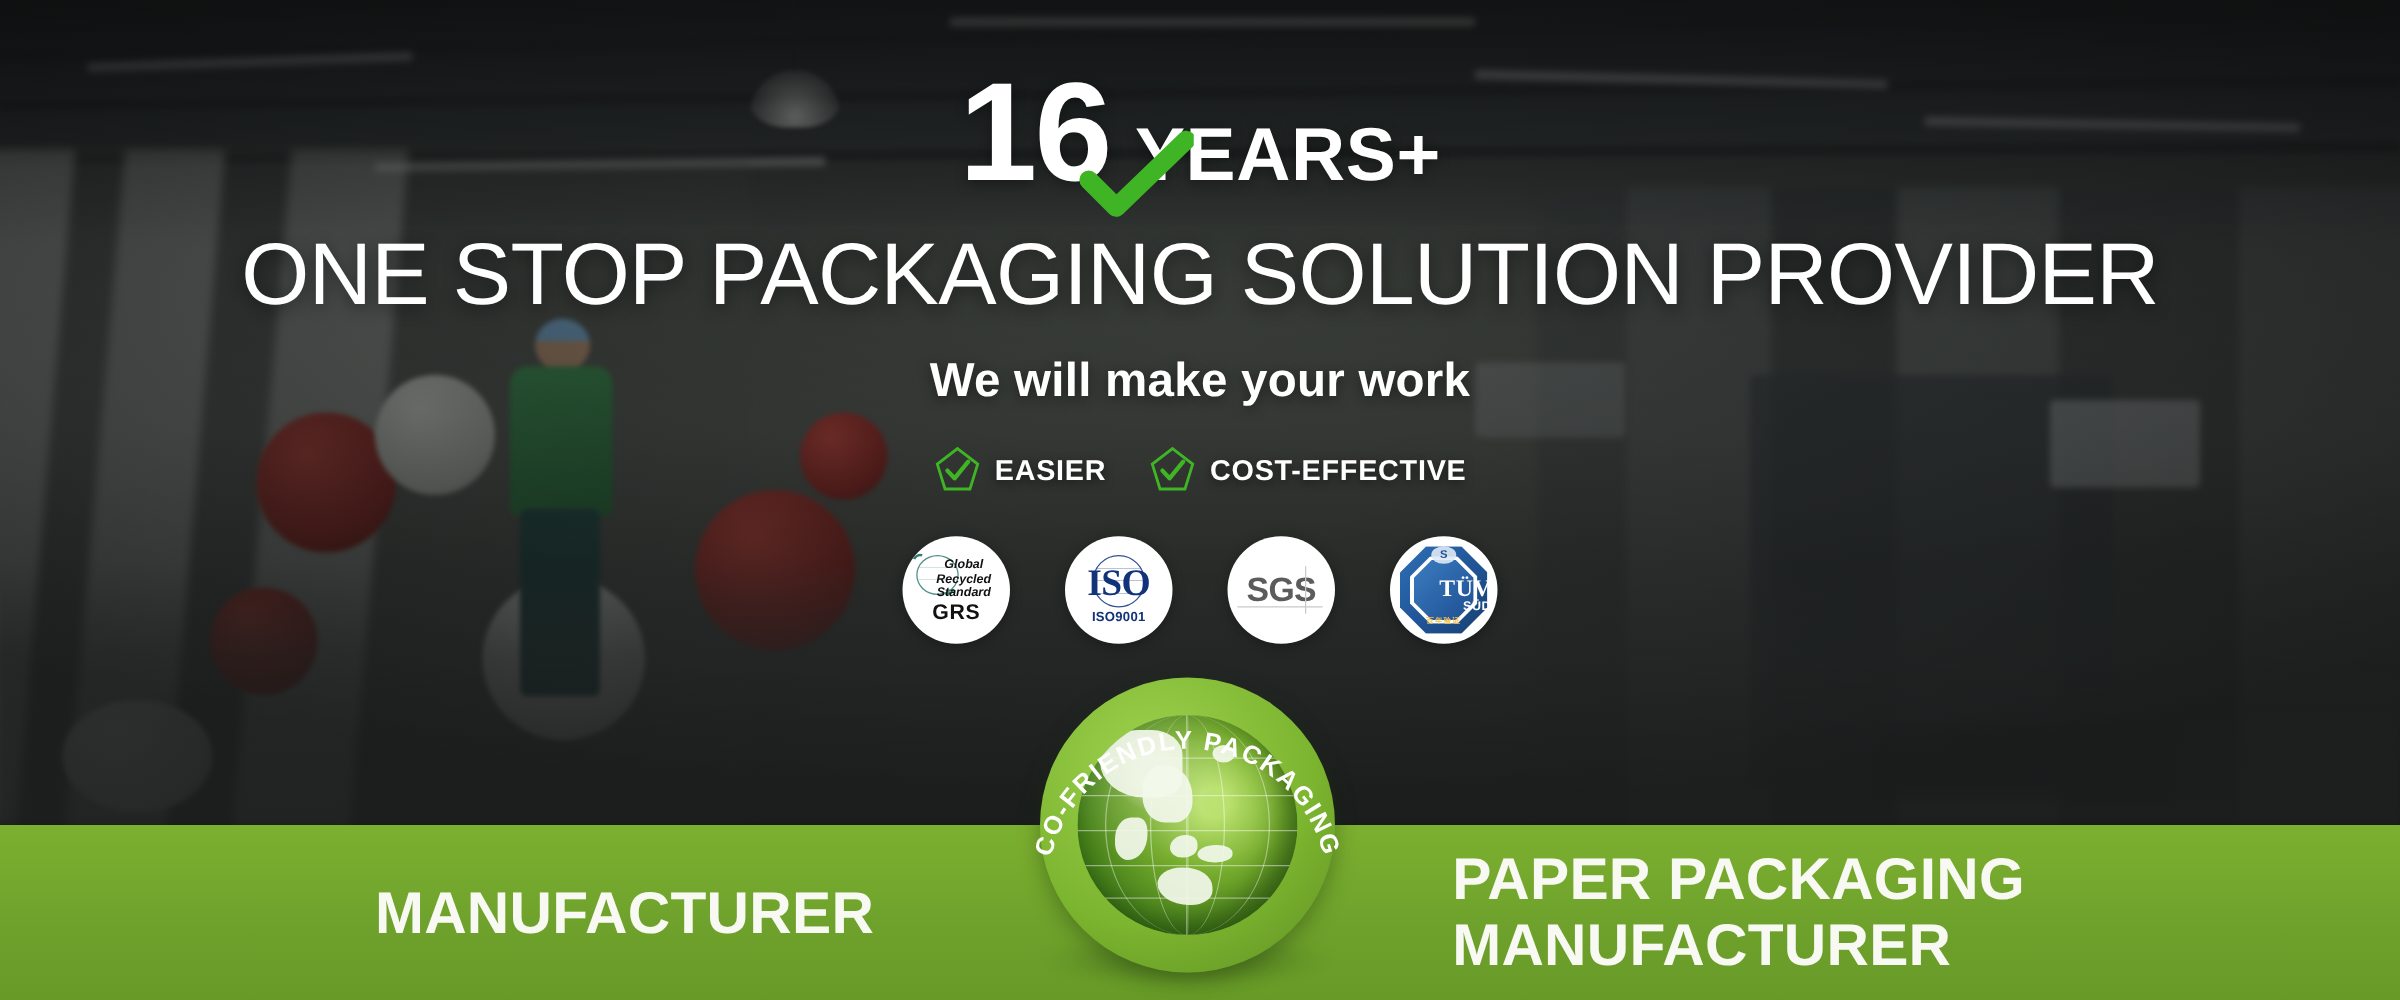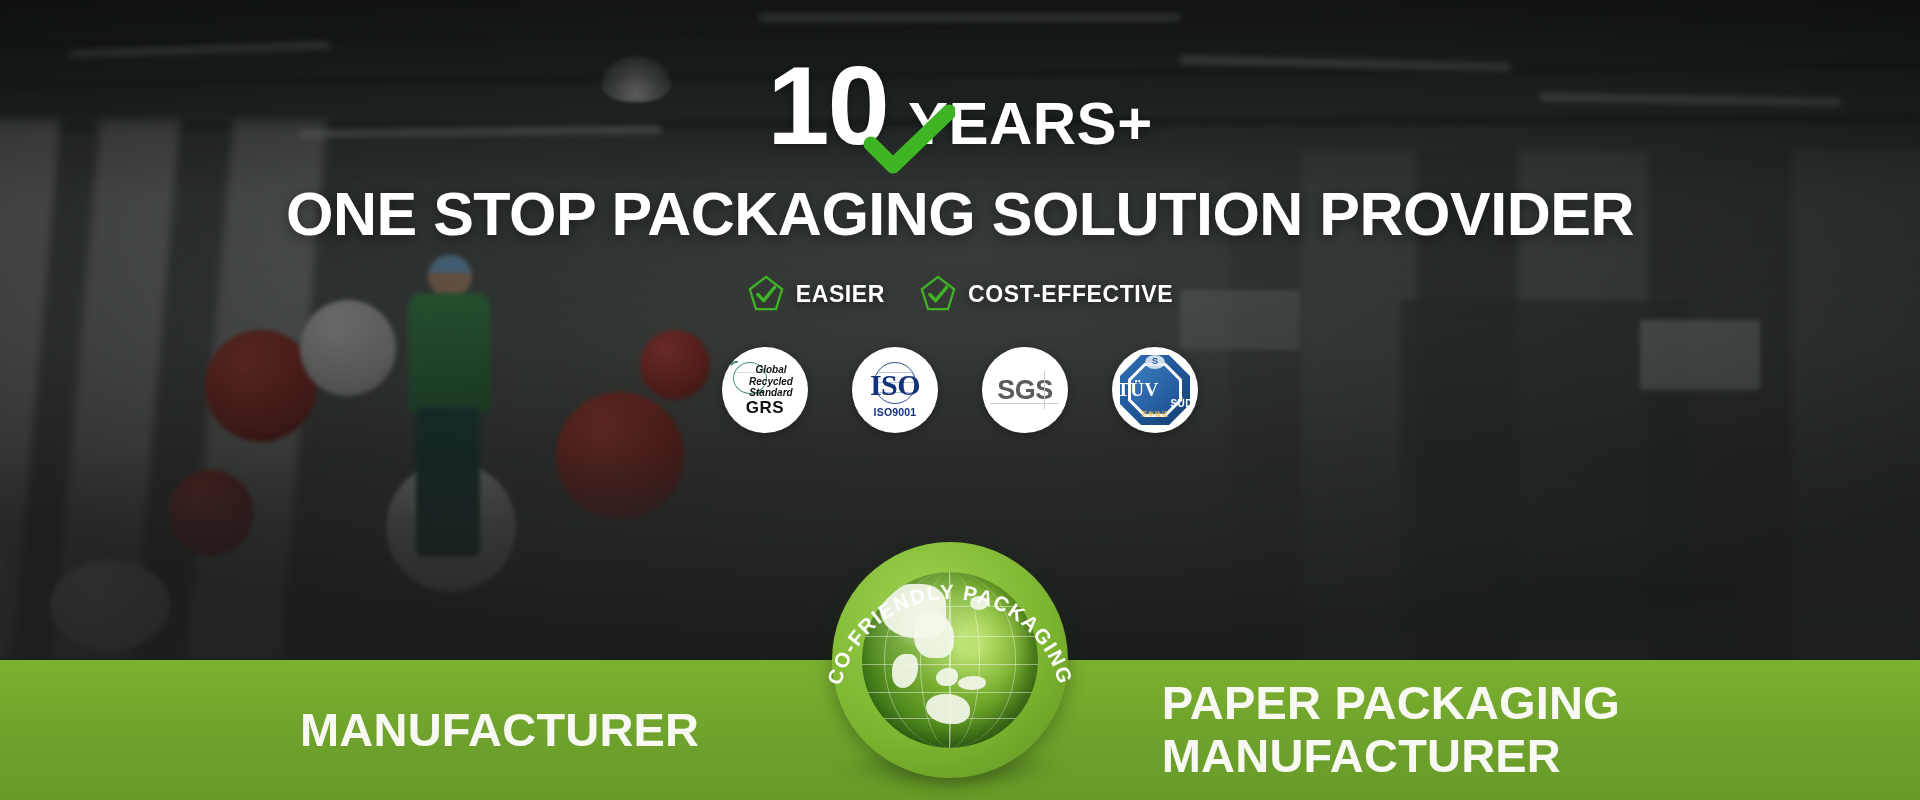--- a/index.html
+++ b/index.html
@@ -124,21 +124,21 @@
   .check-over{
     position:absolute; left:96px; bottom:-16px; width:92px; height:74px; z-index:2;
   }
   .years-word{
     font-size:60px; font-weight:800; color:#fff; line-height:1;
     margin-left:20px; margin-bottom:8px; letter-spacing:.5px;
     text-shadow:0 2px 10px rgba(0,0,0,.35);
   }
   .headline{
     margin-top:22px;
-    font-size:61px; font-weight:700; color:#fff; line-height:1;
+    font-size:70px; font-weight:400; color:#fff; line-height:1;
     letter-spacing:-.5px; white-space:nowrap;
     text-shadow:0 3px 14px rgba(0,0,0,.45);
   }
   .subhead{
     margin-top:30px;
     font-size:38px; font-weight:700; color:#fff; letter-spacing:.2px;
     text-shadow:0 2px 10px rgba(0,0,0,.45);
   }
 
   
@@ -227,21 +227,21 @@
     position:absolute; inset:11px;
     background:#ffffff;
     clip-path:polygon(30% 0,70% 0,100% 30%,100% 70%,70% 100%,30% 100%,0 70%,0 30%);
   }
   .tuv .oct-core{
     position:absolute; inset:14px;
     background:linear-gradient(135deg,#3b7cc0,#1d4f92);
     clip-path:polygon(30% 0,70% 0,100% 30%,100% 70%,70% 100%,30% 100%,0 70%,0 30%);
   }
   .tuv .tuv-word{
-    position:absolute; left:0; top:27px; width:76px; text-align:left;
+    position:absolute; left:0; top:27px; width:76px; text-align:right;
     font-size:19px; font-weight:700; color:#fff; letter-spacing:.5px;
     font-family:"Liberation Serif", serif;
   }
   .tuv .tuv-sub{
     position:absolute; left:0; top:46px; width:76px; text-align:right;
     font-size:10px; font-weight:700; color:#fff; letter-spacing:.5px;
   }
   .tuv .tuv-foot{
     position:absolute; left:0; top:58px; width:76px; text-align:center;
     font-size:6px; font-weight:700; color:#f2c14e; letter-spacing:1px;
@@ -361,28 +361,29 @@
     <div class="press-box" style="left:1180px;top:290px;width:120px;height:60px;background:rgba(150,156,156,.5);"></div>
     <div class="press-box" style="left:1500px;top:580px;width:240px;height:60px;background:rgba(44,48,50,.6);"></div>
 
     <div class="floor"></div>
     <div class="vignette"></div>
   </div>
 
   <div class="content">
 
     <div class="years-row">
-      <span class="years-num">10</span>
+      <span class="years-num">16</span>
       <svg class="check-over" viewBox="0 0 92 74">
         <path d="M8 40 L30 62 L86 8" stroke="#3fb425" stroke-width="15" fill="none" stroke-linecap="round" stroke-linejoin="round"></path>
       </svg>
       <span class="years-word">YEARS+</span>
     </div>
 
     <div class="headline">ONE STOP PACKAGING SOLUTION PROVIDER</div>
+    <div class="subhead">We will make your work</div>
 
     <div class="features">
 
       <div class="feature">
         <svg class="pent" viewBox="0 0 40 40">
           <path d="M20 2 L37 15 L30.5 36 L9.5 36 L3 15 Z" fill="none" stroke="#3fb425" stroke-width="2.4"></path>
           <path d="M11.5 20.5 L17.5 27 L29 13" stroke="#3fb425" stroke-width="3.6" fill="none" stroke-linecap="round" stroke-linejoin="round"></path>
         </svg>
         <span class="feature-label">EASIER</span>
       </div>

